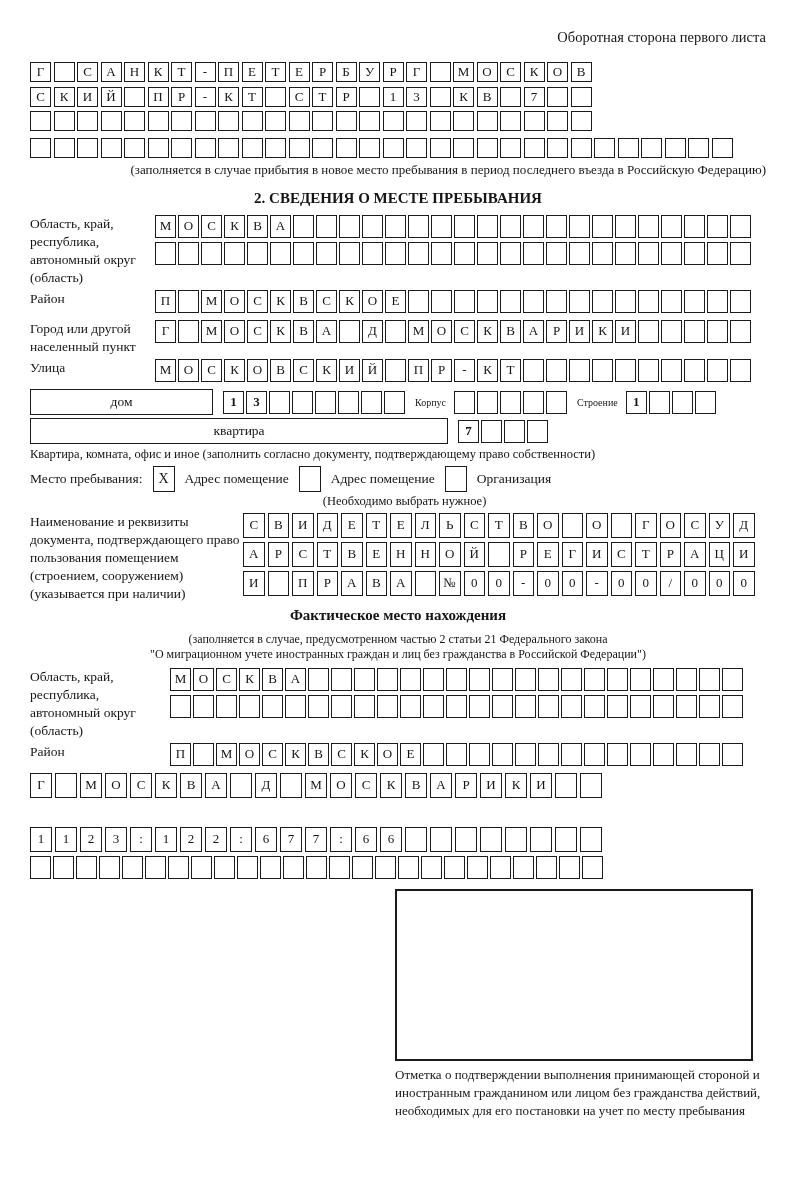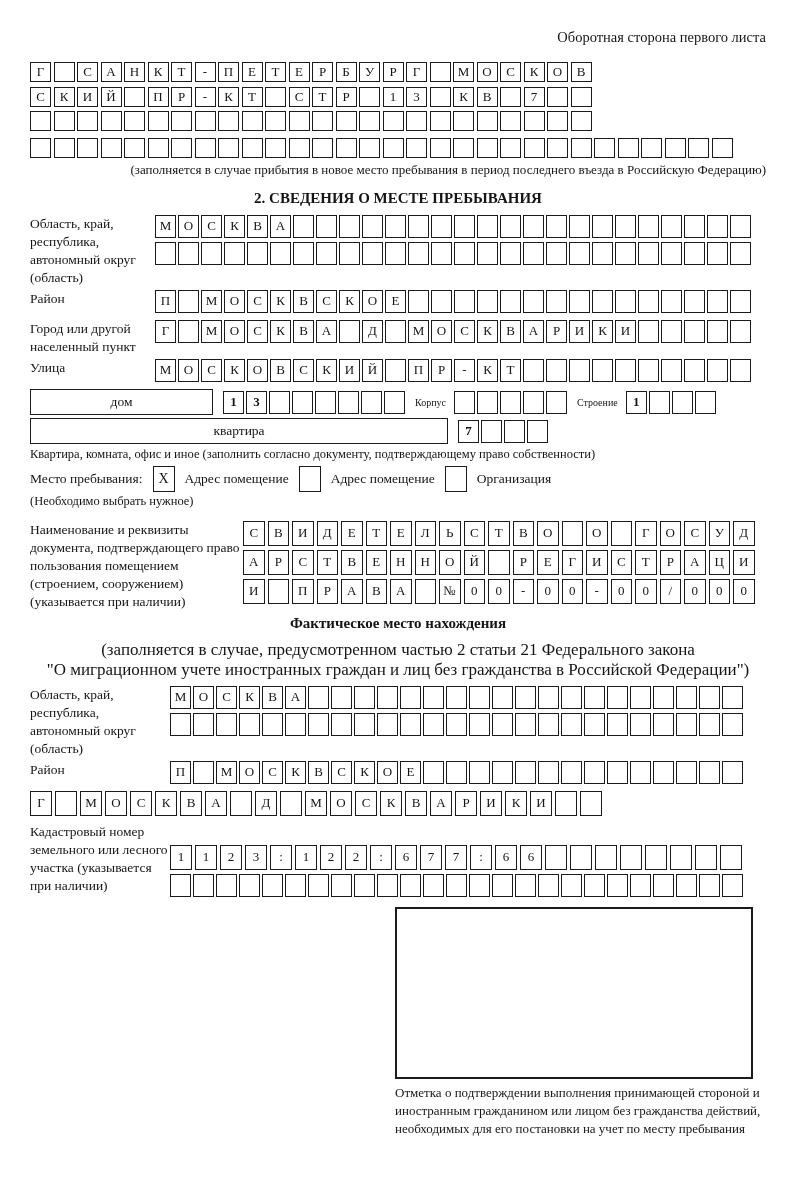--- a/index.html
+++ b/index.html
@@ -26,23 +26,23 @@
   .heading{font-size:15px;font-weight:bold;text-align:center;margin:2px 0 8px 0;}
   
   .wide-field{box-sizing:border-box;display:inline-block;border:1.5px solid #1b1b1b;height:26px;
      line-height:23px;text-align:center;font-size:13.5px;vertical-align:middle;margin-right:6px;}
   .houserow,.aptrow{margin:2px 0 3px 0;white-space:nowrap;}
   .inline-label{font-size:10px;vertical-align:middle;margin:0 4px 8px 4px;}
   
   .stayrow{display:flex;align-items:center;margin:3px 0 2px 0;font-size:13.5px;}
   .chk{box-sizing:border-box;display:inline-block;width:22px;height:26px;border:1.5px solid #1b1b1b;
      text-align:center;line-height:23px;font-size:14px;margin:0 10px;}
-  .stay-hint{font-size:12.5px;text-align:left;width:62%;margin-bottom:12px;}
+  .stay-hint{font-size:12.5px;text-align:right;width:62%;margin-bottom:4px;}
   
-  .fact-note{font-size:17px;text-align:center;margin:0;}
+  .fact-note{font-size:12px;text-align:center;margin:0;}
   
   .stamp{margin-left:365px;width:372px;margin-top:6px;}
   .stamp-box{box-sizing:border-box;width:358px;height:172px;border:2px solid #1b1b1b;margin-bottom:5px;}
   .stamp-caption{font-size:13px;line-height:18px;width:372px;}
   .mt4{margin-top:4px;} .pt22{padding-top:22px;}
 </style>
 </head>
 <body>
 
 <div class="page">
@@ -144,21 +144,20 @@
     </div>
   </div>
 
   <div class="field">
     <div class="rows">
       <div class="boxrow"><span class="cb4">Г</span><span class="cb4"></span><span class="cb4">М</span><span class="cb4">О</span><span class="cb4">С</span><span class="cb4">К</span><span class="cb4">В</span><span class="cb4">А</span><span class="cb4"></span><span class="cb4">Д</span><span class="cb4"></span><span class="cb4">М</span><span class="cb4">О</span><span class="cb4">С</span><span class="cb4">К</span><span class="cb4">В</span><span class="cb4">А</span><span class="cb4">Р</span><span class="cb4">И</span><span class="cb4">К</span><span class="cb4">И</span><span class="cb4"></span><span class="cb4"></span></div>
     </div>
   </div>
 
   <div class="field">
-    <div class="flabel w140">Кадастровый номер земельного или лесного участка (указывается при наличии)</div>
     <div class="rows pt22">
       <div class="boxrow"><span class="cb4">1</span><span class="cb4">1</span><span class="cb4">2</span><span class="cb4">3</span><span class="cb4">:</span><span class="cb4">1</span><span class="cb4">2</span><span class="cb4">2</span><span class="cb4">:</span><span class="cb4">6</span><span class="cb4">7</span><span class="cb4">7</span><span class="cb4">:</span><span class="cb4">6</span><span class="cb4">6</span><span class="cb4"></span><span class="cb4"></span><span class="cb4"></span><span class="cb4"></span><span class="cb4"></span><span class="cb4"></span><span class="cb4"></span><span class="cb4"></span></div>
       <div class="boxrow"><span class="cb2"></span><span class="cb2"></span><span class="cb2"></span><span class="cb2"></span><span class="cb2"></span><span class="cb2"></span><span class="cb2"></span><span class="cb2"></span><span class="cb2"></span><span class="cb2"></span><span class="cb2"></span><span class="cb2"></span><span class="cb2"></span><span class="cb2"></span><span class="cb2"></span><span class="cb2"></span><span class="cb2"></span><span class="cb2"></span><span class="cb2"></span><span class="cb2"></span><span class="cb2"></span><span class="cb2"></span><span class="cb2"></span><span class="cb2"></span><span class="cb2"></span></div>
     </div>
   </div>
 
   <div class="stamp">
     <div class="stamp-box"></div>
     <div class="stamp-caption">Отметка о подтверждении выполнения принимающей стороной и иностранным гражданином или лицом без гражданства действий, необходимых для его постановки на учет по месту пребывания</div>
   </div>

